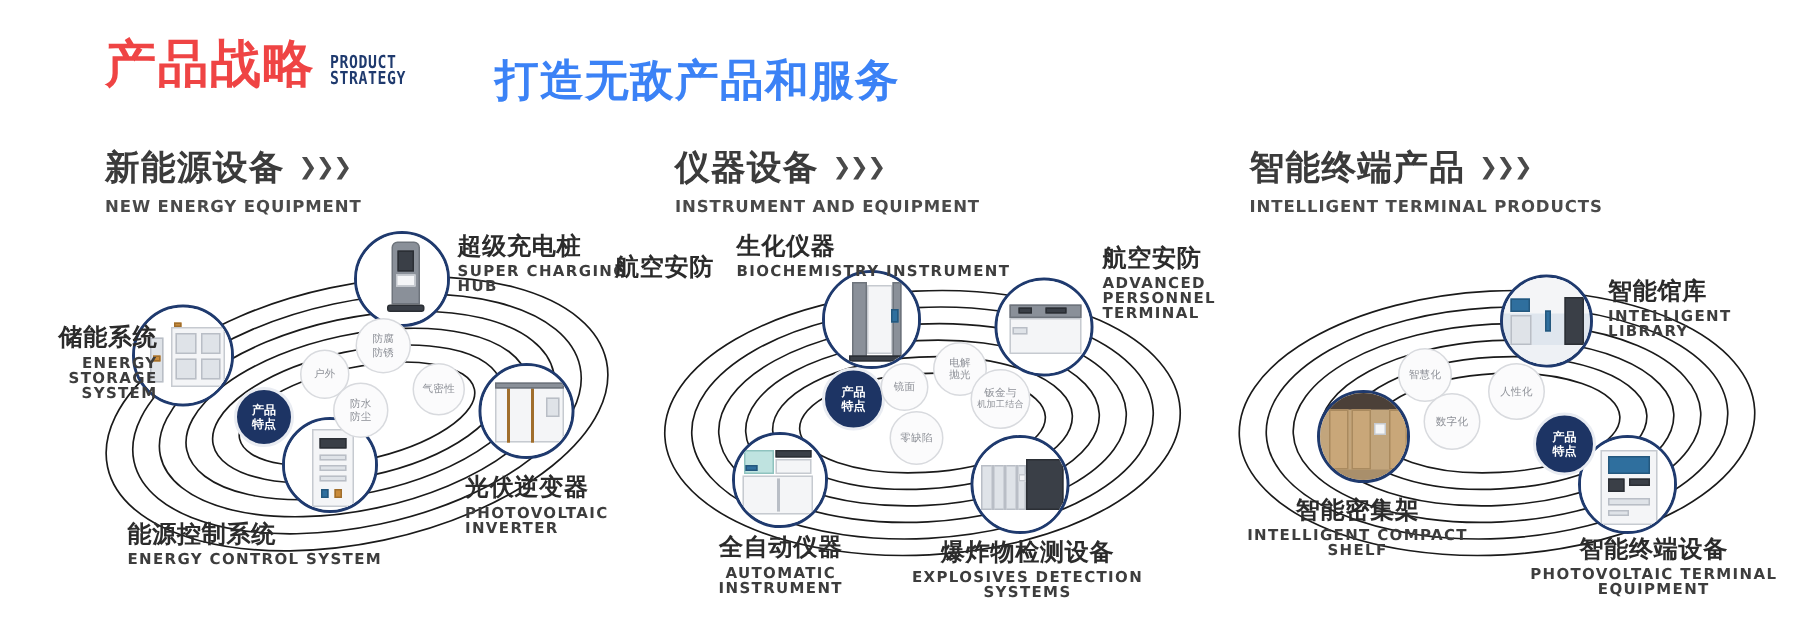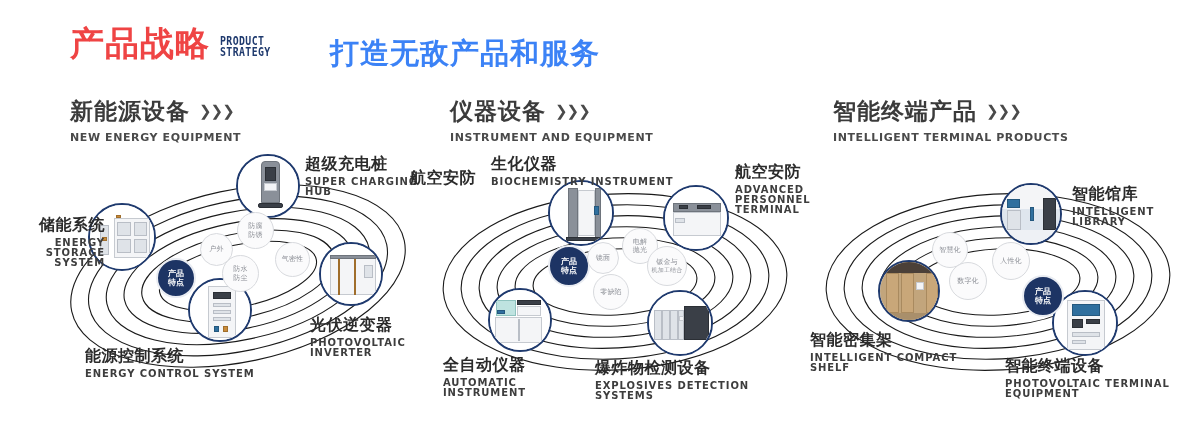--- a/index.html
+++ b/index.html
@@ -79,21 +79,21 @@
   .lab .cn{
     font-size:16px;font-weight:bold;letter-spacing:.5px;white-space:nowrap;
     font-family:"DejaVu Sans","Liberation Sans",sans-serif;color:#2b2b2b;
   }
   .lab .en{
     font-size:10px;font-weight:600;color:#3d3d3d;letter-spacing:.9px;
     margin-top:2px;line-height:10px;
     font-family:"DejaVu Sans","Liberation Sans",sans-serif;
   }
   .lab.r{text-align:right;}
-  .lab.c{}
+  .lab.c{text-align:center;}
   .bx{position:absolute;background:#dfe3e8;border:1px solid #b9bec6;box-sizing:border-box;}
   .bx.d{background:#8a9099;border-color:#6e747c;}
   .bx.k{background:#3a3f47;border-color:#2b2f35;}
   .bx.w{background:#f4f5f7;border-color:#c6cad0;}
   .bx.t{background:#2f6f9e;border-color:#24587e;}
   .bx.o{background:#c98b3a;border-color:#a06e2c;}
   .bx.g{background:#bfe3e0;border-color:#8fc3bf;}
   .bx.wood{background:#c9a779;border-color:#a98a5f;}
 </style>
 </head>

